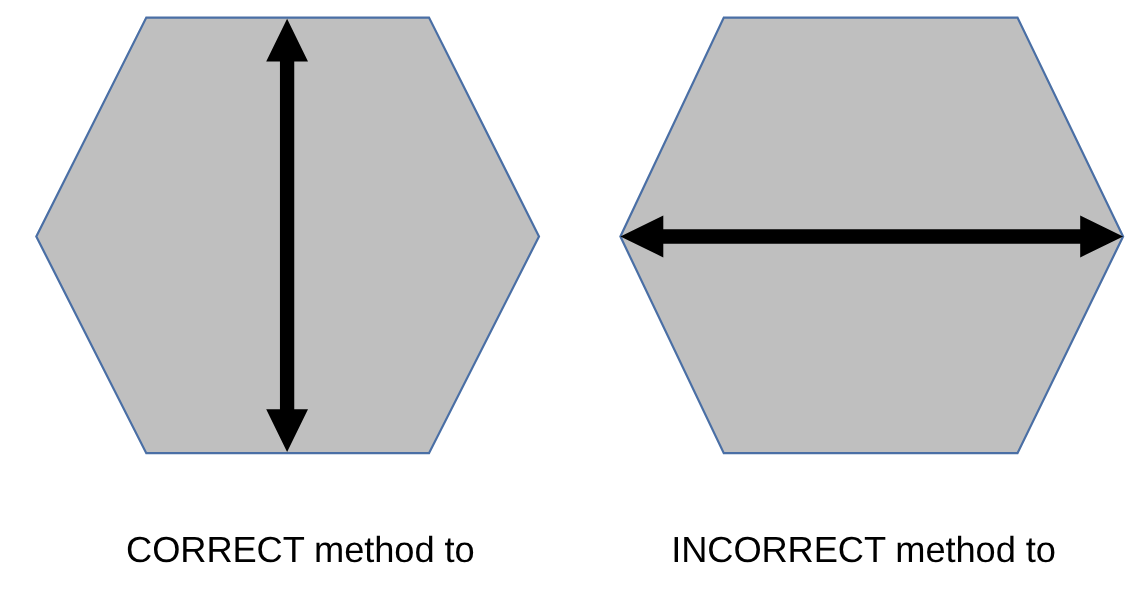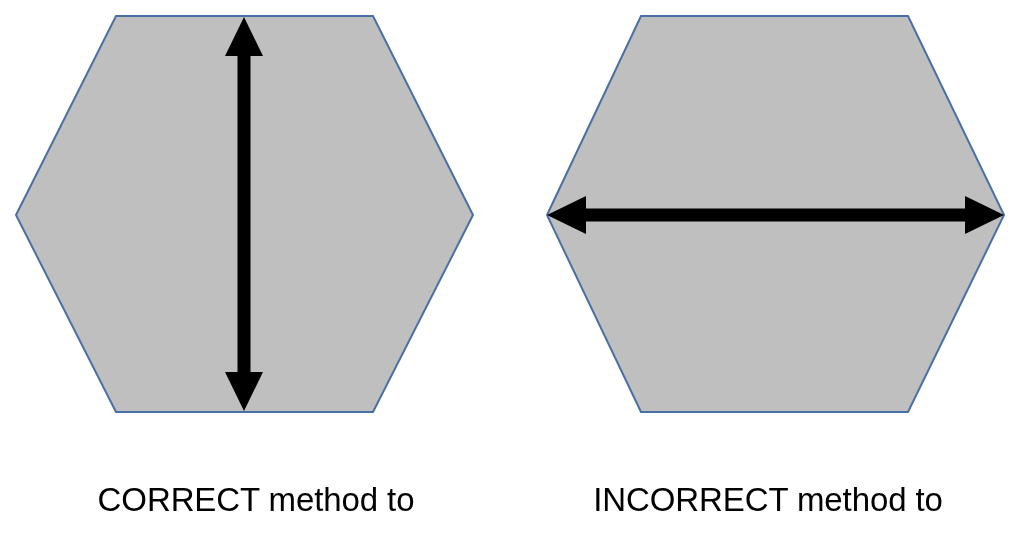--- a/index.html
+++ b/index.html
@@ -12,21 +12,21 @@
     width: 1024px;
     height: 559px;
     position: relative;
     overflow: hidden;
     font-family: "Liberation Sans", "DejaVu Sans", sans-serif;
     -webkit-font-smoothing: antialiased;
   }
 
   #diagram-canvas {
     position: absolute;
-    left: 0;
+    left: 17px;
     top: 0;
     width: 820px;
     height: 559px;
   }
 
   .panel {
     position: absolute;
     top: 0;
     width: 512px;
     height: 559px;

